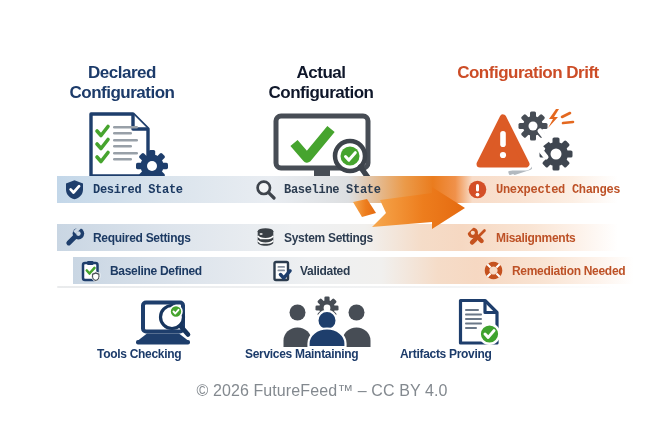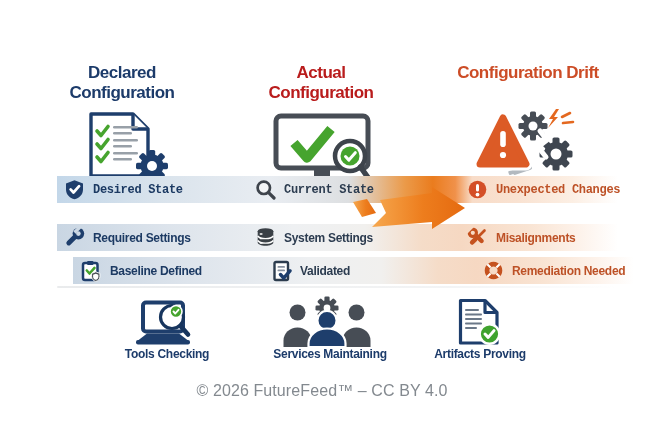--- a/index.html
+++ b/index.html
@@ -1,21 +1,21 @@
 <!DOCTYPE html>
 <html><head>
 <meta charset="utf-8">
 <style>
   html,body{margin:0;padding:0;background:#fff;}
   .canvas{position:relative;width:670px;height:446px;background:#fff;overflow:hidden;
           font-family:"Liberation Sans",sans-serif;padding-left:46px;}
   .col-title{position:absolute;text-align:center;font-size:17px;font-weight:700;
              line-height:19.5px;letter-spacing:-0.5px;}
   .t1{left:42px;top:63px;width:160px;color:#1c3b6a;}
-  .t2{left:241px;top:63px;width:160px;color:#b91c1c;}
+  .t2{left:241px;top:63px;width:160px;color:#0f172a;}
   .t3{left:428px;top:63px;width:200px;color:#cc4c26;}
   .hero{position:absolute;}
   .hero1{left:86px;top:112px;width:84px;height:70px;}
   .hero2{left:272px;top:113px;width:100px;height:72px;}
   .hero3{left:470px;top:105px;width:108px;height:76px;}
   .band{position:absolute;left:57px;width:561px;height:27px;}
   .band1{top:176px;background:linear-gradient(90deg,#c3d7e9 0%,#d9e3ec 18%,#e9edf2 38%,
     #dddfe1 52%,#eb9a49 62%,#ea7c1e 67%,#f0914a 71%,#f8dcc8 74%,#f9e2d1 82%,#fcefe4 92%,
     rgba(255,255,255,0) 100%);font-family:Liberation Mono, monospace;}
   .band2,.band3{background:linear-gradient(90deg,#c9d6e3 0%,#dde4ec 20%,#eef0f2 42%,
@@ -30,21 +30,21 @@
   .cr{left:410px;}
   .lbl{font-size:12px;font-weight:700;letter-spacing:-0.3px;white-space:nowrap;}
   .cl .lbl{color:#1c3a63;}
   .cm .lbl{color:#2c3c50;}
   .cr .lbl{color:#bd5126;}
   .arrow{position:absolute;left:350px;top:186px;width:118px;height:44px;}
   .f-icon{position:absolute;}
   .fi1{left:134px;top:300px;width:66px;height:48px;}
   .fi2{left:281px;top:295px;width:92px;height:56px;}
   .fi3{left:456px;top:298px;width:46px;height:49px;}
-  .f-lbl{position:absolute;top:347px;text-align:center;font-size:12px;font-weight:700;
+  .f-lbl{position:absolute;top:347px;text-align:left;font-size:12px;font-weight:700;
          color:#1c3b6a;letter-spacing:-0.3px;}
   .fl1{left:97px;width:140px;}
   .fl2{left:245px;width:170px;}
   .fl3{left:400px;width:160px;}
   .copyright{position:absolute;left:22px;width:600px;top:382px;text-align:center;
              font-size:16px;color:#83898f;letter-spacing:0.1px;}
 </style>
 </head>
 <body>
 
@@ -138,21 +138,21 @@
         <path d="M10.5 1.2 L19 4.4 V10.5 c0 5.2 -3.6 8.4 -8.5 9.8 C5.6 18.9 2 15.7 2 10.5 V4.4 Z" fill="#1e3e6c"></path>
         <path d="M6.6 10.4 l2.9 3.1 5.6 -6.3" stroke="#fff" stroke-width="2.7" fill="none" stroke-linecap="round" stroke-linejoin="round"></path>
       </svg>
       <span class="lbl">Desired State</span>
     </div>
     <div class="cell cm">
       <svg width="21" height="21" viewBox="0 0 21 21">
         <circle cx="8.8" cy="8.8" r="6.2" fill="#f2f4f6" stroke="#3e444c" stroke-width="2.7"></circle>
         <path d="M13.6 13.6 L19 19" stroke="#3e444c" stroke-width="3.2" stroke-linecap="round"></path>
       </svg>
-      <span class="lbl">Current State</span>
+      <span class="lbl">Baseline State</span>
     </div>
     <div class="cell cr">
       <svg width="21" height="21" viewBox="0 0 21 21">
         <circle cx="10.5" cy="10.5" r="8.8" fill="#d44f27"></circle>
         <rect x="9" y="5" width="3" height="7.6" rx="1.5" fill="#fff"></rect>
         <circle cx="10.5" cy="15.6" r="1.9" fill="#fff"></circle>
       </svg>
       <span class="lbl">Unexpected Changes</span>
     </div>
   </div>

